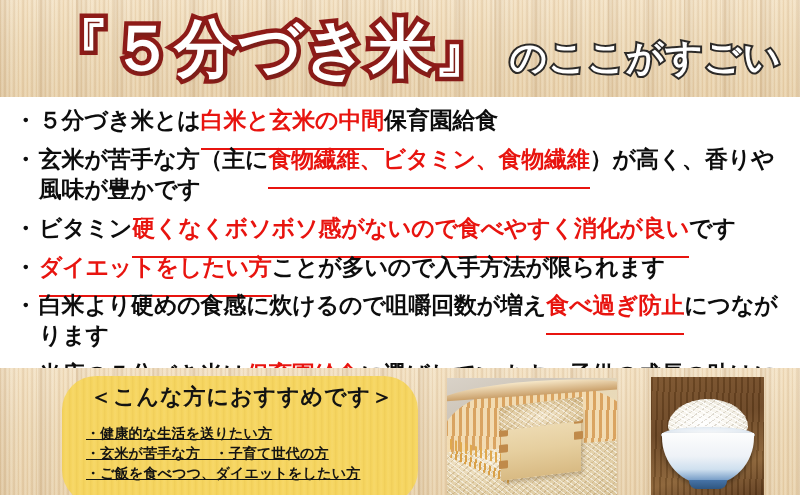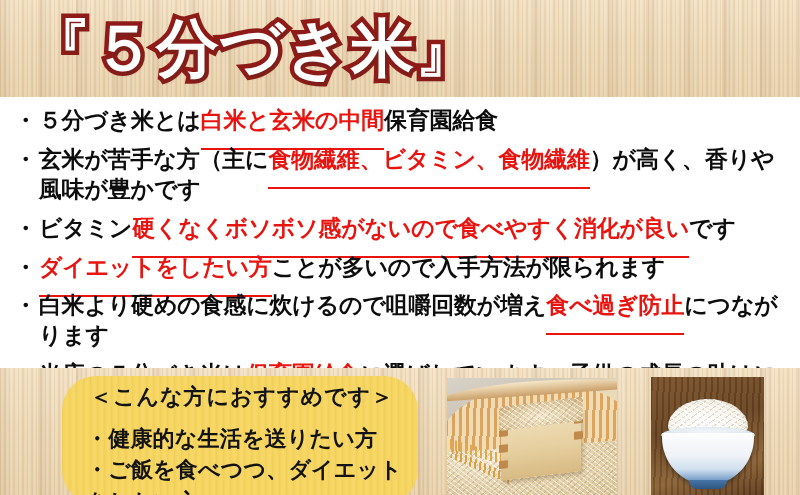--- a/index.html
+++ b/index.html
@@ -30,21 +30,21 @@
       linear-gradient(180deg,#f3e3c8 0%,#ecd9b9 45%,#e6d0ac 100%);
   }
 
   
   #header {
     position:absolute; left:0; top:0; width:800px; height:97px;
     overflow:hidden;
   }
   #header-inner {
     position:absolute; left:0; top:0; width:800px; height:97px;
-    display:flex; align-items:center; justify-content:flex-start;
+    display:flex; align-items:center; justify-content:center;
     padding-left:28px;
   }
   .title-main {
     font-size:63px; font-weight:bold; line-height:1;
     color:#ffffff;
     letter-spacing:1px;
     -webkit-text-stroke:9px #8E1B18;
     paint-order:stroke fill;
     text-shadow:2px 3px 3px rgba(90,40,30,0.38);
     white-space:nowrap;
@@ -98,23 +98,24 @@
         rgba(214,176,70,0.00) 7px);
     border-radius:34px;
     padding:7px 10px 0 14px;
   }
   .box-head {
     font-size:22px; font-weight:bold; color:#131313;
     text-align:center; letter-spacing:1px; line-height:1.25;
     margin-bottom:12px;
   }
   .box-line {
-    font-size:22px; font-weight:bold; color:#131313;
+    font-size:14px; font-weight:bold; color:#131313;
     line-height:1.45; letter-spacing:0.2px;
     padding-left:10px;
+    text-decoration:underline;
   }
 
   
   .photo { position:absolute; overflow:hidden; }
   #photo-masu {
     left:447px; top:378px; width:170px; height:117px;
     background:#ded3c2;
   }
   #photo-bowl {
     left:651px; top:377px; width:113px; height:118px;
@@ -219,20 +220,21 @@
       repeating-linear-gradient(28deg, rgba(255,255,255,0.9) 0 1px, rgba(0,0,0,0) 1px 4px),
       repeating-linear-gradient(-36deg, rgba(170,160,140,0.35) 0 1px, rgba(0,0,0,0) 1px 5px);
   }
 </style>
 </head>
 <body>
 
 <div id="header" class="wood">
   <div id="header-inner">
     <span class="title-main">『５分づき米』</span>
+    <span class="title-sub">のここがすごい</span>
   </div>
 </div>
 
 <div id="body-area">
 
 <div class="bullet">
       <span class="dot">・</span>
       <span class="txt"><span>５分づき米とは</span><span class="hl">白米と玄米の中間</span><span>保育園給食</span></span>
     </div>
     <div class="bullet">
@@ -255,20 +257,21 @@
       <span class="dot">・</span>
       <span class="txt"><span>当店の５分づき米は</span><span class="hl">保育園給食</span><span>に選ばれています。子供の成長の助けになります</span></span>
     </div>
   </div>
 
 <div id="bottom" class="wood">
 
   <div id="yellow-box">
     <div class="box-head">＜こんな方におすすめです＞</div>
     <div class="box-line">・健康的な生活を送りたい方</div>
+    <div class="box-line">・玄米が苦手な方　・子育て世代の方</div>
     <div class="box-line">・ご飯を食べつつ、ダイエットをしたい方</div>
   </div>
 
 </div>
 
 <div class="photo" id="photo-masu">
   <div class="masu-bg"></div>
   <div class="rice-pile">
     <div class="rice-grain-tex"></div>
   </div>

